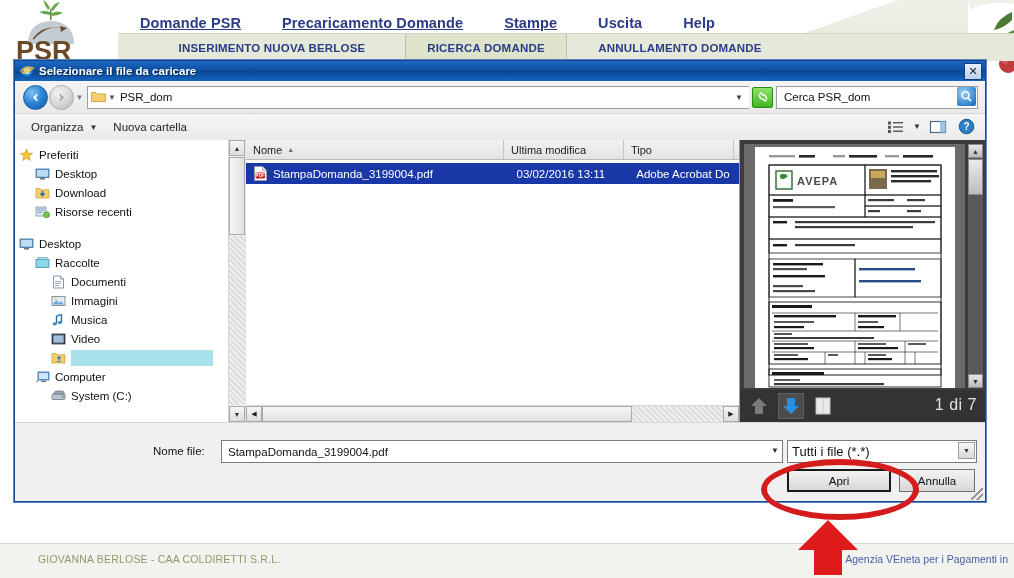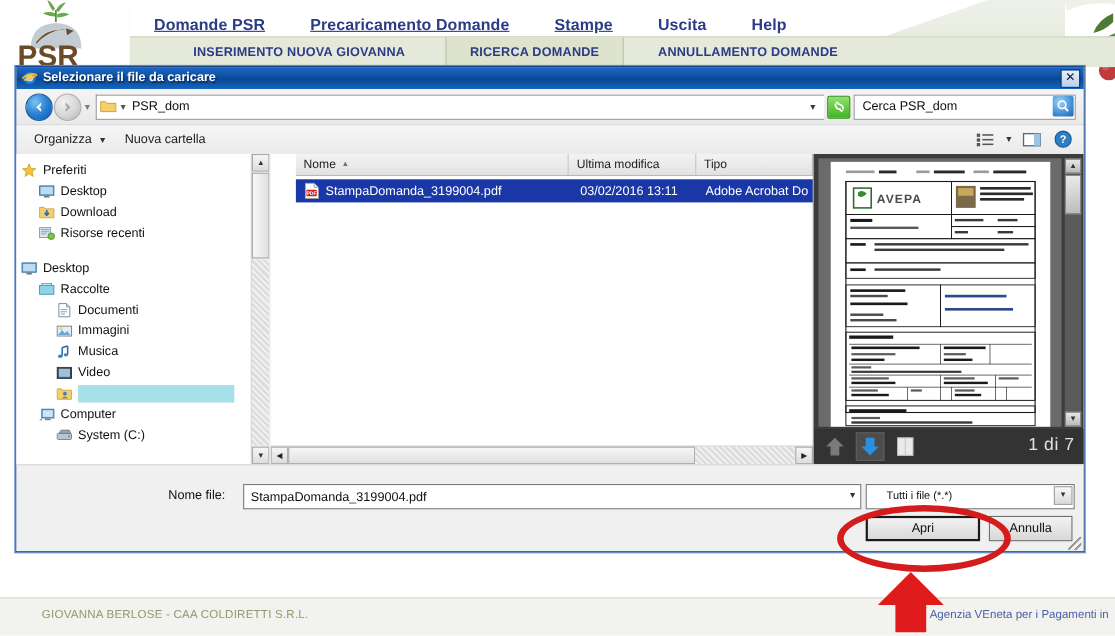--- a/index.html
+++ b/index.html
@@ -222,21 +222,21 @@
     position:absolute;top:17px;left:0;width:16px;height:78px;
     background:linear-gradient(90deg,#f7f7f7,#e0e0e0);
     border:1px solid #a9a9a9;box-sizing:border-box;cursor:pointer;
   }
   .vs-track{
     position:absolute;top:96px;left:0;width:16px;bottom:17px;
     background:repeating-linear-gradient(45deg,#efefef 0 2px,#dcdcdc 2px 4px);
   }
 
   .list-pane{
-    flex:1 1 auto;position:relative;background:#ffffff;overflow:hidden;padding-left:23px;
+    flex:1 1 auto;position:relative;background:#ffffff;overflow:hidden;
   }
   .col-header{
     height:19px;display:flex;align-items:stretch;
     background:linear-gradient(180deg,#f3f3f3 0%,#e2e2e2 100%);
     border-bottom:1px solid #b9b9b9;
   }
   .col{
     display:flex;align-items:center;font-size:11px;color:#1c1c1c;
     border-right:1px solid #c6c6c6;padding-left:7px;cursor:pointer;
     box-sizing:border-box;white-space:nowrap;position:relative;
@@ -331,21 +331,21 @@
     color:#101010;margin-left:4px;width:520px;font-family:inherit;
   }
   .fname-caret{
     position:absolute;right:3px;top:5px;color:#333;font-size:8px;cursor:pointer;
   }
   .ftype-field{
     position:absolute;left:772px;top:17px;width:188px;height:21px;
     background:#ffffff;border:1px solid #7b7b7b;
     display:flex;align-items:center;
   }
-  .ftype-text{font-size:10px;color:#101010;margin-left:18px;text-align:right;}
+  .ftype-text{font-size:13px;color:#101010;margin-left:4px;text-align:right;}
   .ftype-btn{
     position:absolute;right:1px;top:1px;width:17px;height:17px;
     background:linear-gradient(180deg,#f8f8f8,#d9d9d9);
     border:1px solid #9c9c9c;box-sizing:border-box;
     display:flex;align-items:center;justify-content:center;font-size:7px;color:#333;
     cursor:pointer;
   }
   .dlg-btn{
     position:absolute;top:46px;height:23px;
     background:linear-gradient(180deg,#f2f2f2 0%,#d8d8d8 100%);
@@ -414,21 +414,21 @@
   <div class="menu-bar">
     <span class="menu-item">Domande PSR</span>
     <span class="menu-item">Precaricamento Domande</span>
     <span class="menu-item">Stampe</span>
     <span class="menu-item nolink">Uscita</span>
     <span class="menu-item nolink">Help</span>
   </div>
 
   <div class="tab-strip">
     <div class="tab" style="left:22px;width:264px;">
-      <span>INSERIMENTO NUOVA GIOVANNA</span>
+      <span>INSERIMENTO NUOVA BERLOSE</span>
     </div>
     <div class="tab active" style="left:287px;width:160px;">
       <span>RICERCA DOMANDE</span>
     </div>
     <div class="tab" style="left:448px;width:228px;">
       <span>ANNULLAMENTO DOMANDE</span>
     </div>
   </div>
 
   <div class="app-footer">

